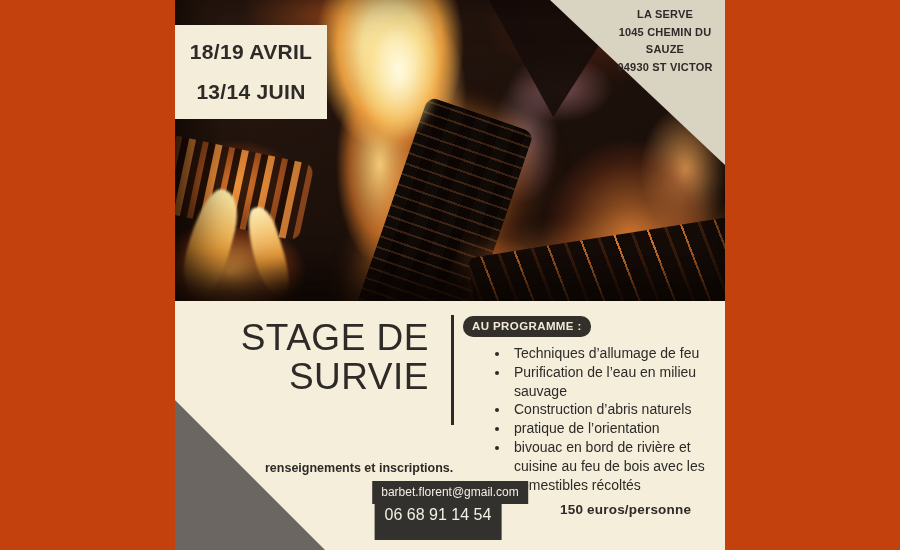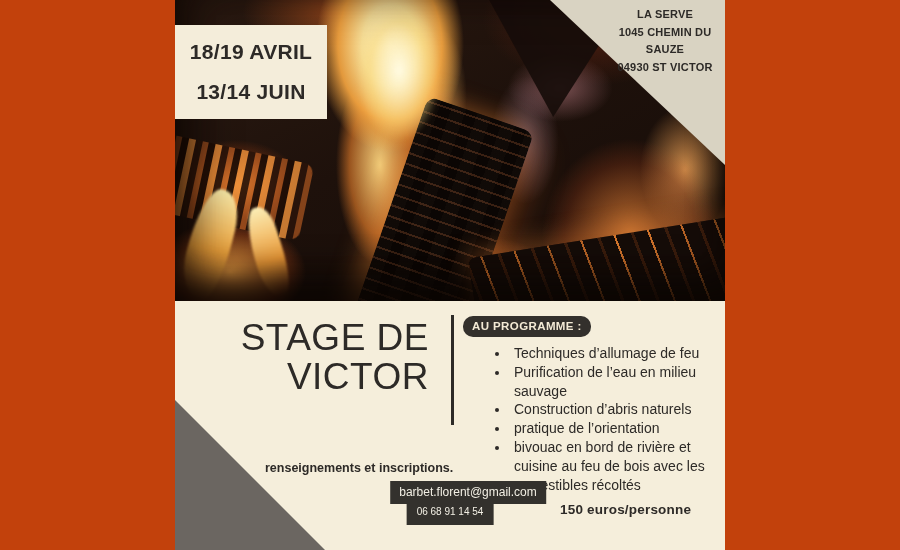--- a/index.html
+++ b/index.html
@@ -69,23 +69,23 @@
   .divider{position:absolute;left:276px;top:315px;width:3px;height:110px;background:#2d2a27;}
 
   .programme{position:absolute;left:288px;top:316px;width:250px;}
   .prog-badge{display:inline-block;background:#33302c;color:#f3ead5;
     font-size:11.5px;font-weight:700;letter-spacing:.4px;padding:4px 9px 5px;border-radius:10px;}
   .prog-list{margin:7px 0 0;padding:0 0 0 17px;list-style:disc;}
   .prog-list li{font-size:14px;line-height:18.8px;color:#2d2a27;padding-left:4px;margin-left:30px;}
 
   .contact-label{position:absolute;left:90px;top:461px;font-size:12.5px;font-weight:700;color:#2d2a27;}
   .email-badge{position:absolute;left:275px;top:481px;transform:translateX(-50%);
-    background:#33312d;color:#f2efe4;font-size:12px;font-weight:400;padding:4px 9px 5px;white-space:nowrap;margin-left:18px;}
-  .phone-badge{position:absolute;left:275px;top:503px;transform:translateX(-50%);
-    background:#33312d;color:#f2efe4;font-size:10px;padding:3px 10px 8px;white-space:nowrap;}
+    background:#33312d;color:#f2efe4;font-size:12px;font-weight:400;padding:4px 9px 5px;white-space:nowrap;}
+  .phone-badge{position:absolute;left:263px;top:503px;transform:translateX(-50%);
+    background:#33312d;color:#f2efe4;font-size:16px;padding:3px 10px 16px;white-space:nowrap;}
   .price{position:absolute;left:385px;top:502px;font-size:13.5px;font-weight:800;color:#2d2a27;letter-spacing:.2px;}
 
   .bl-triangle{position:absolute;left:0;top:400px;width:150px;height:150px;background:#6b6661;
     clip-path:polygon(0 0,100% 100%,0 100%);}
 </style>
 </head>
 <body>
 
 <div class="stage">
   <div class="flyer">
@@ -110,21 +110,21 @@
       </div>
 
       <div class="dates-box">
         <div>18/19 AVRIL</div>
         <div>13/14 JUIN</div>
       </div>
     </div>
 
     <div class="title">
       <div>STAGE DE</div>
-      <div>VICTOR</div>
+      <div>SURVIE</div>
     </div>
 
     <div class="divider"></div>
 
     <div class="programme">
       <span class="prog-badge">AU PROGRAMME :</span>
       <ul class="prog-list">
         <li>Techniques d’allumage de feu</li>
         <li>Purification de l’eau en milieu sauvage</li>
         <li>Construction d’abris naturels</li>

